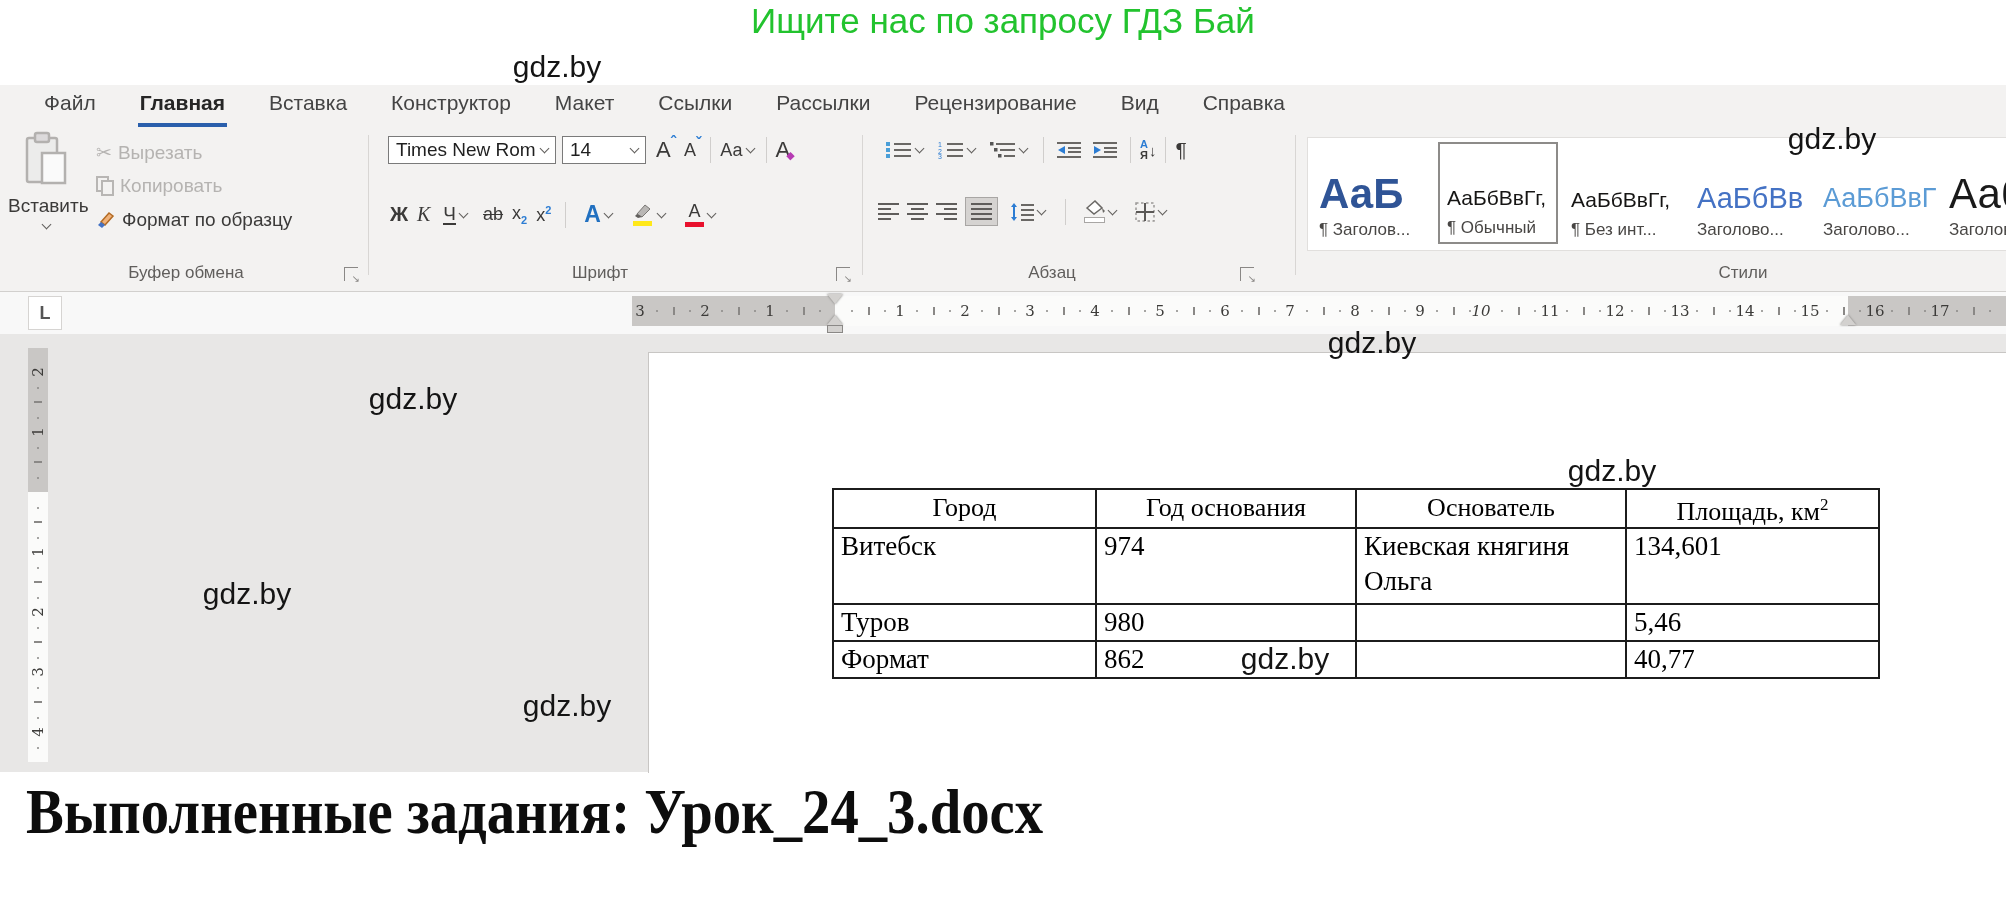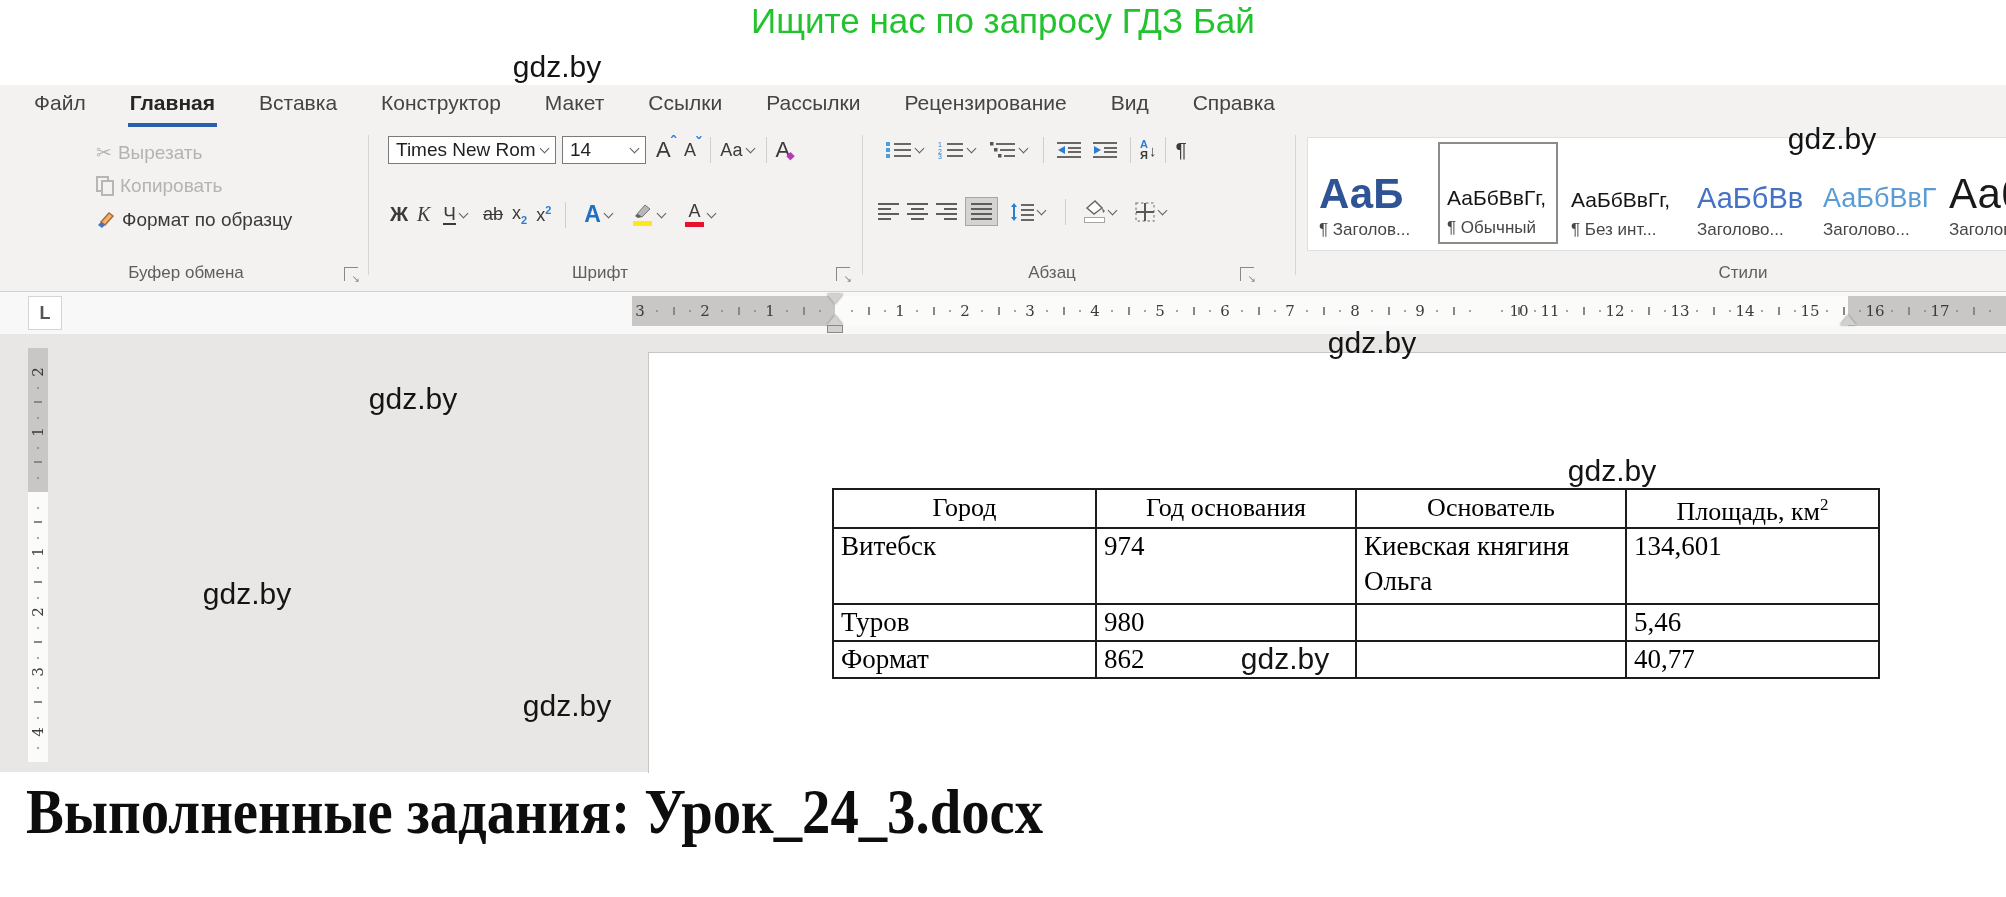--- a/index.html
+++ b/index.html
@@ -9,21 +9,21 @@
   
   .promo{position:absolute;top:0;left:0;width:100%;text-align:center;
          font-size:35px;line-height:42px;color:#22c32e;}
 
   
   .watermark{position:absolute;transform:translate(-50%,-50%);font-size:30px;color:#141414;z-index:60;}
   .tagline{position:absolute;left:772px;top:852px;font-size:31px;color:#5a2b85;white-space:pre;z-index:60;}
 
   
   .tabsrow{position:absolute;left:0;top:85px;width:100%;height:42px;background:#f3f2f1;
-           display:flex;align-items:flex-end;padding-left:32px;box-sizing:border-box;gap:40px;}
+           display:flex;align-items:flex-end;padding-left:42px;box-sizing:border-box;gap:40px;}
   .tab{font-size:21px;color:#444;padding:6px 2px 8px;border-bottom:4px solid transparent;white-space:nowrap;}
   .tab.active{font-weight:bold;color:#262626;border-bottom:4px solid #2a5fac;margin-top:48px;}
 
   
   .ribbon{position:absolute;left:0;top:127px;width:100%;height:165px;background:#f3f2f1;
           border-bottom:1px solid #d2d0ce;box-sizing:border-box;}
   .vsep{position:absolute;top:8px;height:140px;width:1px;background:#d8d6d4;}
   .grouplabel{position:absolute;bottom:8px;width:200px;text-align:center;font-size:17px;color:#605e5c;}
   .launcher{position:absolute;bottom:10px;width:13px;height:13px;border-top:1px solid #8a8886;border-left:1px solid #8a8886;}
   .launcher i{position:absolute;right:-2px;bottom:-3px;font-style:normal;font-size:10px;color:#8a8886;}
@@ -147,20 +147,29 @@
       <div class="tab">Вид</div>
       <div class="tab">Справка</div>
     </div>
 
   <div class="ribbon">
     <div class="vsep" style="left:368px"></div>
     <div class="vsep" style="left:862px"></div>
     <div class="vsep" style="left:1295px"></div>
 
     <div class="grp" style="left:0;width:368px">
+      <div class="pastebtn">
+        <svg width="44" height="56" viewBox="0 0 44 56">
+          <rect x="3" y="7" width="30" height="44" rx="2" fill="#ececeb" stroke="#b3b1af" stroke-width="2.5"></rect>
+          <rect x="11" y="2" width="14" height="9" rx="2" fill="#dcdadb" stroke="#b3b1af" stroke-width="2.5"></rect>
+          <rect x="18" y="22" width="23" height="30" fill="#fafafa" stroke="#b3b1af" stroke-width="2.5"></rect>
+        </svg>
+        <div class="lbl">Вставить</div>
+        <span class="chev"></span>
+      </div>
       <div class="cliprow gray" style="top:14px">
         <span style="font-size:19px">✂</span>
         <span>Вырезать</span>
       </div>
       <div class="cliprow gray" style="top:48px">
         <svg width="18" height="20" viewBox="0 0 18 20">
           <rect x="1" y="1" width="11" height="14" fill="#f3f2f1" stroke="#b8b6b4" stroke-width="2"></rect>
           <rect x="6" y="5" width="11" height="14" fill="#f3f2f1" stroke="#b8b6b4" stroke-width="2"></rect>
         </svg>
         <span>Копировать</span>
@@ -466,21 +475,21 @@
         <span class="htick" style="left: 690.5px;"></span>
         <span class="hdot" style="left: 706.75px;"></span>
         <span class="hnum" style="left: 723px;">8</span>
         <span class="hdot" style="left: 739.25px;"></span>
         <span class="htick" style="left: 755.5px;"></span>
         <span class="hdot" style="left: 771.75px;"></span>
         <span class="hnum" style="left: 788px;">9</span>
         <span class="hdot" style="left: 804.25px;"></span>
         <span class="htick" style="left: 820.5px;"></span>
         <span class="hdot" style="left: 836.75px;"></span>
-        <span class="hnum" style="left: 887px;">10</span>
+        <span class="hnum" style="left: 849px; font-style: italic;">10</span>
         <span class="hdot" style="left: 869.25px;"></span>
         <span class="htick" style="left: 885.5px;"></span>
         <span class="hdot" style="left: 901.75px;"></span>
         <span class="hnum" style="left: 918px;">11</span>
         <span class="hdot" style="left: 934.25px;"></span>
         <span class="htick" style="left: 950.5px;"></span>
         <span class="hdot" style="left: 966.75px;"></span>
         <span class="hnum" style="left: 983px;">12</span>
         <span class="hdot" style="left: 999.25px;"></span>
         <span class="htick" style="left: 1015.5px;"></span>

